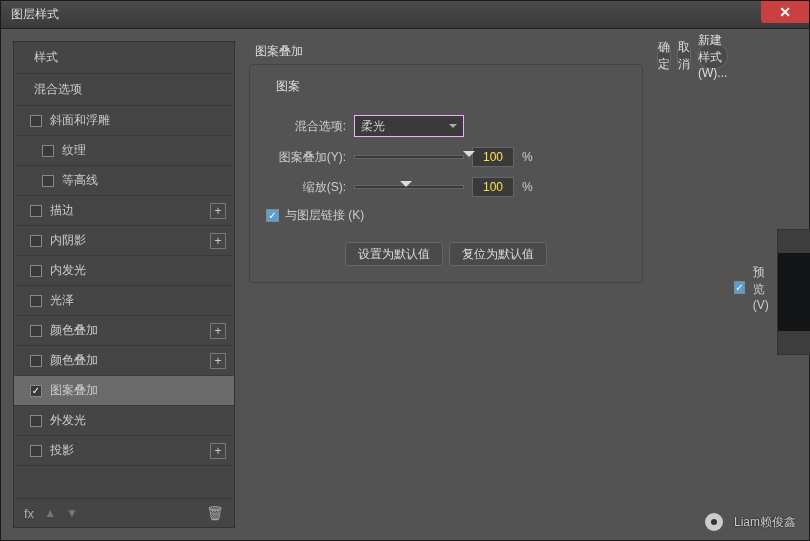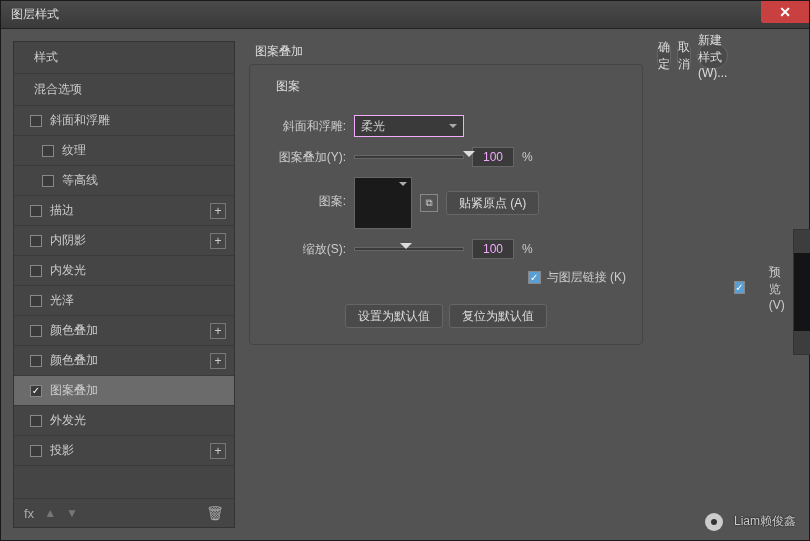--- a/index.html
+++ b/index.html
@@ -25,41 +25,41 @@
 .center{flex:1;padding:0 14px}
 .panel-title{color:#ddd;margin:2px 0 4px 6px}
 .fieldset{border:1px solid #444;border-radius:4px;padding:14px 16px 16px;margin-top:4px}
 .fieldset-legend{color:#ddd;margin:-22px 12px 10px 6px;background:#535353;display:inline-block;padding:0 4px}
 .row{display:flex;align-items:center;margin:10px 0;gap:8px}
 .row .label{width:80px;text-align:right;color:#ccc}
 .select{width:110px;height:22px;background:#3a3a3a;border:1px solid #f0abfc;display:flex;align-items:center;padding:0 6px;position:relative;cursor:pointer}
 .select::after{content:"";position:absolute;right:6px;top:8px;border:4px solid transparent;border-top-color:#aaa}
 .slider{flex:1;max-width:110px;height:4px;background:#3a3a3a;border:1px solid #666;position:relative}
 .slider .knob{position:absolute;top:-5px;width:0;height:0;border:6px solid transparent;border-top-color:#ddd}
-.numf{width:42px;height:20px;background:#3a3a3a;border:1px solid #666;color:#f0abfc;text-align:right;display:flex;align-items:center;justify-content:center}
+.numf{width:42px;height:20px;background:#3a3a3a;border:1px solid #666;color:#fde047;text-align:right;display:flex;align-items:center;justify-content:center}
 .pct{color:#ccc}
 .swatch{width:58px;height:52px;background:#1a1a1a;border:1px solid #666;position:relative}
 .swatch::after{content:"";position:absolute;right:4px;top:4px;border:4px solid transparent;border-top-color:#aaa}
 .snap-icon{width:18px;height:18px;border:1px solid #888;display:flex;align-items:center;justify-content:center;color:#ccc;font-size:10px}
 .btn{height:24px;padding:0 12px;background:#4a4a4a;border:1px solid #666;border-radius:3px;color:#ddd;display:inline-flex;align-items:center;cursor:pointer}
-.linkrow{display:flex;align-items:center;justify-content:flex-end;gap:6px;margin-top:4px}
+.linkrow{display:flex;align-items:center;justify-content:flex-start;gap:6px;margin-top:4px}
 .linkrow .cb2{width:13px;height:13px;border:1px solid #888;background:#3a3a3a;display:flex;align-items:center;justify-content:center}
 .linkrow .cb2.checked{background:#5a9fd4}
 .linkrow .cb2.checked::after{content:"✓";color:#fff;font-size:10px}
 .btnrow{display:flex;justify-content:center;gap:6px;margin-top:18px}
 
 .right{width:140px;display:flex;flex-direction:row;gap:6px;padding-top:2px}
 .rbtn{height:26px;background:#4a4a4a;border:1px solid #666;border-radius:13px;display:flex;align-items:center;justify-content:center;color:#ddd;cursor:pointer}
-.prev-row{display:flex;align-items:center;justify-content:flex-end;gap:24px;margin-top:4px}
+.prev-row{display:flex;align-items:center;justify-content:flex-end;gap:8px;margin-top:4px}
 .prev-row .cb2{width:13px;height:13px;border:1px solid #888;background:#5a9fd4;display:flex;align-items:center;justify-content:center}
 .prev-row .cb2::after{content:"✓";color:#fff;font-size:10px}
 .preview-box{margin-top:12px;width:126px;height:126px;background:#3d3d3d;border:1px solid #333;display:flex;align-items:center;justify-content:center;align-self:center}
 .preview-inner{width:78px;height:78px;background:#121416}
 
-.watermark{position:absolute;right:14px;bottom:10px;color:#d8d8d8;font-size:15px;display:flex;align-items:flex-start;gap:11px;text-shadow:0 0 2px #000}
+.watermark{position:absolute;right:14px;bottom:10px;color:#d8d8d8;font-size:15px;display:flex;align-items:center;gap:11px;text-shadow:0 0 2px #000}
 .watermark .eye{width:18px;height:18px;border-radius:50%;background:#ccc;position:relative}
 .watermark .eye::after{content:"";position:absolute;left:6px;top:6px;width:6px;height:6px;border-radius:50%;background:#333}
 </style>
 </head>
 <body>
 
 <div class="dialog">
   <div class="titlebar">
     <span class="titlebar-text">图层样式</span>
     <div class="close-btn">✕</div>
@@ -131,41 +131,35 @@
         <span class="trash">🗑</span>
       </div>
     </div>
 
     <div class="center">
       <div class="panel-title">图案叠加</div>
       <div class="fieldset">
         <div class="fieldset-legend">图案</div>
 
         <div class="row">
-          <div class="label">斜面和浮雕:</div>
+          <div class="label">混合选项:</div>
           <div class="select">
             <span>柔光</span>
           </div>
         </div>
 
         <div class="row">
           <div class="label">图案叠加(Y):</div>
           <div class="slider">
               <div class="knob" id="op-knob" style="left: 100%;"></div>
             </div>
           <div class="numf">100</div>
           <span class="pct">%</span>
         </div>
 
-        <div class="row" style="align-items:flex-start">
-          <div class="label" style="padding-top:16px">图案:</div>
-          <div class="swatch"></div>
-          <div class="snap-icon" style="align-self:center">⧉</div>
-          <div class="btn" style="align-self:center">贴紧原点 (A)</div>
-        </div>
 
         <div class="row">
           <div class="label">缩放(S):</div>
           <div class="slider">
               <div class="knob" id="sc-knob" style="left: 42%;"></div>
             </div>
           <div class="numf">100</div>
           <span class="pct">%</span>
         </div>
 

